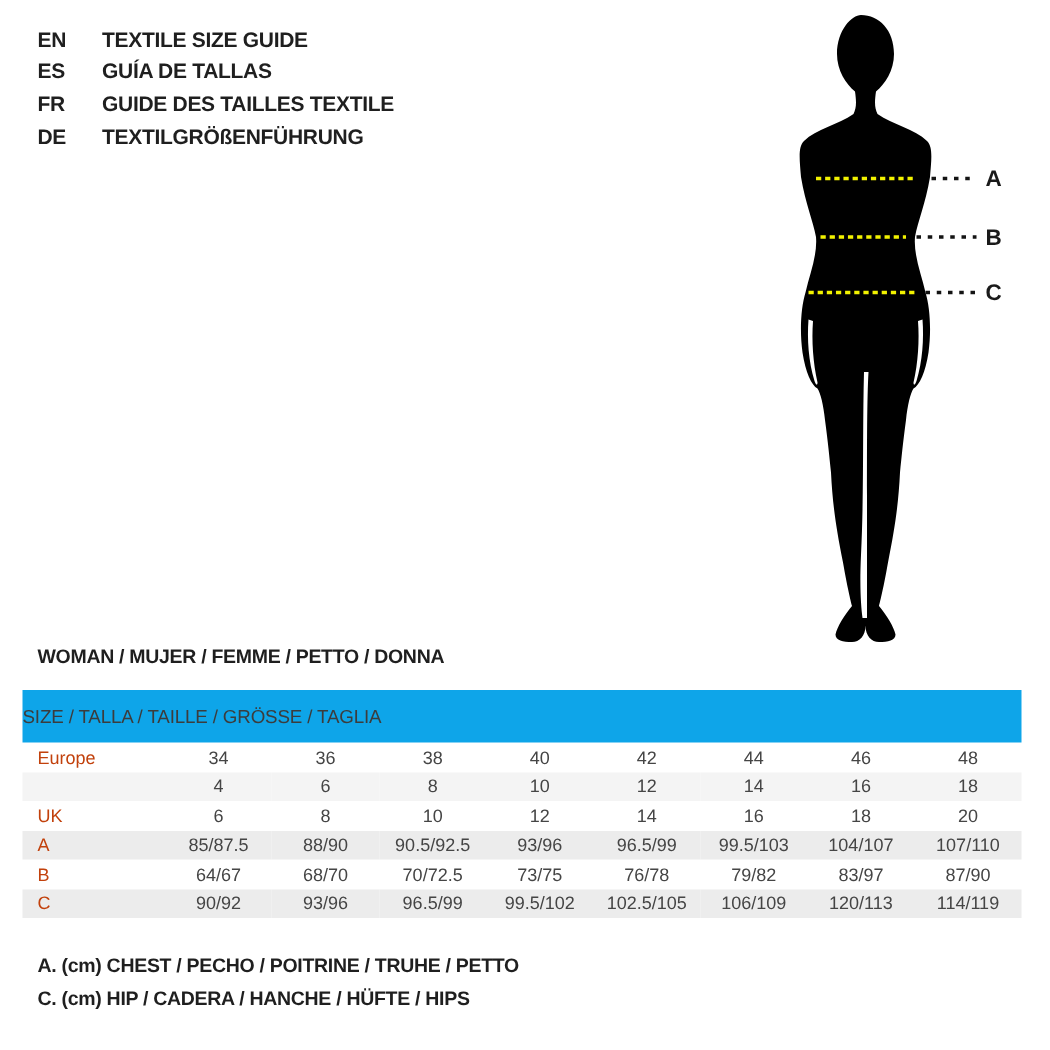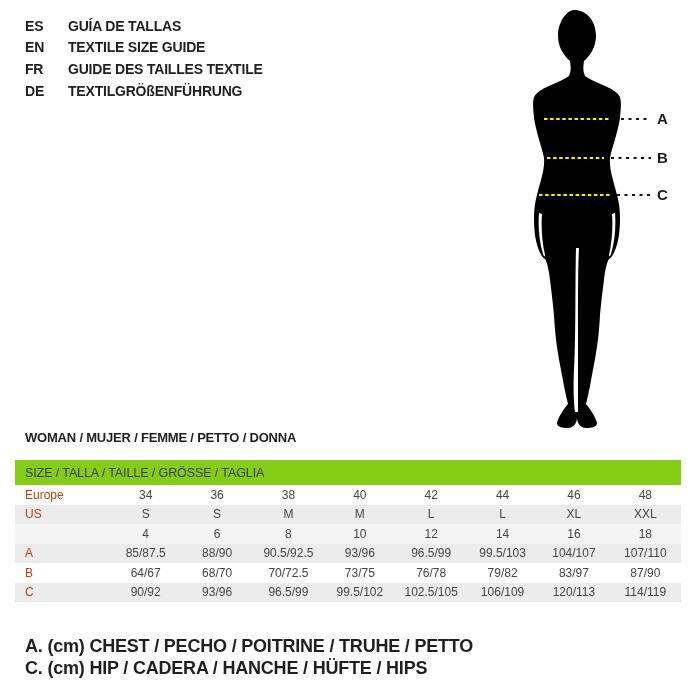--- a/index.html
+++ b/index.html
@@ -28,45 +28,45 @@
   
   .section-title { position:absolute; left:25px; top:430px; font-size:13px; font-weight:700; letter-spacing:-0.2px; }
 
   
   .size-table {
     position:absolute; left:15px; top:460px; width:666px;
     border-collapse:collapse; table-layout:fixed;
     font-size:12px; color:#454545;
   }
   .size-table thead th {
-    height:25px; background:#84cc16; color:#3c3c3c;
-    font-size:12.5px; font-weight:400; text-align:left; padding-left:10px;
+    height:35px; background:#0ea5e9; color:#3c3c3c;
+    font-size:12.5px; font-weight:400; text-align:left; 
     letter-spacing:-0.1px; vertical-align:middle; white-space:nowrap;
   }
   .size-table tbody tr { height:19.5px; }
   .size-table tbody tr.shaded { background:#ececec; }
   .size-table tbody tr.shaded-light { background:#f4f4f4; }
   .size-table td { text-align:center; vertical-align:middle; white-space:nowrap; }
   .size-table td.row-label { text-align:left; padding-left:10px; color:#c2410c; }
 
   
   .legend { position:absolute; left:25px; top:636px; }
-  .legend-line { height:22.3px; font-size:18px; font-weight:700; letter-spacing:-0.2px; white-space:nowrap; }
+  .legend-line { height:22.3px; font-size:13px; font-weight:700; letter-spacing:-0.2px; white-space:nowrap; }
 </style>
 </head>
 <body>
 
 <div class="lang-list">
     <div class="lang-row">
+      <span class="lang-code">EN</span>
+      <span class="lang-label">TEXTILE SIZE GUIDE</span>
+    </div>
+    <div class="lang-row">
       <span class="lang-code">ES</span>
       <span class="lang-label">GUÍA DE TALLAS</span>
-    </div>
-    <div class="lang-row">
-      <span class="lang-code">EN</span>
-      <span class="lang-label">TEXTILE SIZE GUIDE</span>
     </div>
     <div class="lang-row">
       <span class="lang-code">FR</span>
       <span class="lang-label">GUIDE DES TAILLES TEXTILE</span>
     </div>
     <div class="lang-row">
       <span class="lang-code">DE</span>
       <span class="lang-label">TEXTILGRÖßENFÜHRUNG</span>
     </div>
   </div>
@@ -156,42 +156,42 @@
         <td class="row-label">Europe</td>
         <td>34</td>
         <td>36</td>
         <td>38</td>
         <td>40</td>
         <td>42</td>
         <td>44</td>
         <td>46</td>
         <td>48</td>
       </tr>
-      <tr class="shaded">
-        <td class="row-label">US</td>
-        <td>S</td>
-        <td>S</td>
-        <td>M</td>
-        <td>M</td>
-        <td>L</td>
-        <td>L</td>
-        <td>XL</td>
-        <td>XXL</td>
-      </tr>
       <tr class="shaded-light">
         <td class="row-label"></td>
         <td>4</td>
         <td>6</td>
         <td>8</td>
         <td>10</td>
         <td>12</td>
         <td>14</td>
         <td>16</td>
         <td>18</td>
       </tr>
+      <tr>
+        <td class="row-label">UK</td>
+        <td>6</td>
+        <td>8</td>
+        <td>10</td>
+        <td>12</td>
+        <td>14</td>
+        <td>16</td>
+        <td>18</td>
+        <td>20</td>
+      </tr>
       <tr class="shaded">
         <td class="row-label">A</td>
         <td>85/87.5</td>
         <td>88/90</td>
         <td>90.5/92.5</td>
         <td>93/96</td>
         <td>96.5/99</td>
         <td>99.5/103</td>
         <td>104/107</td>
         <td>107/110</td>

